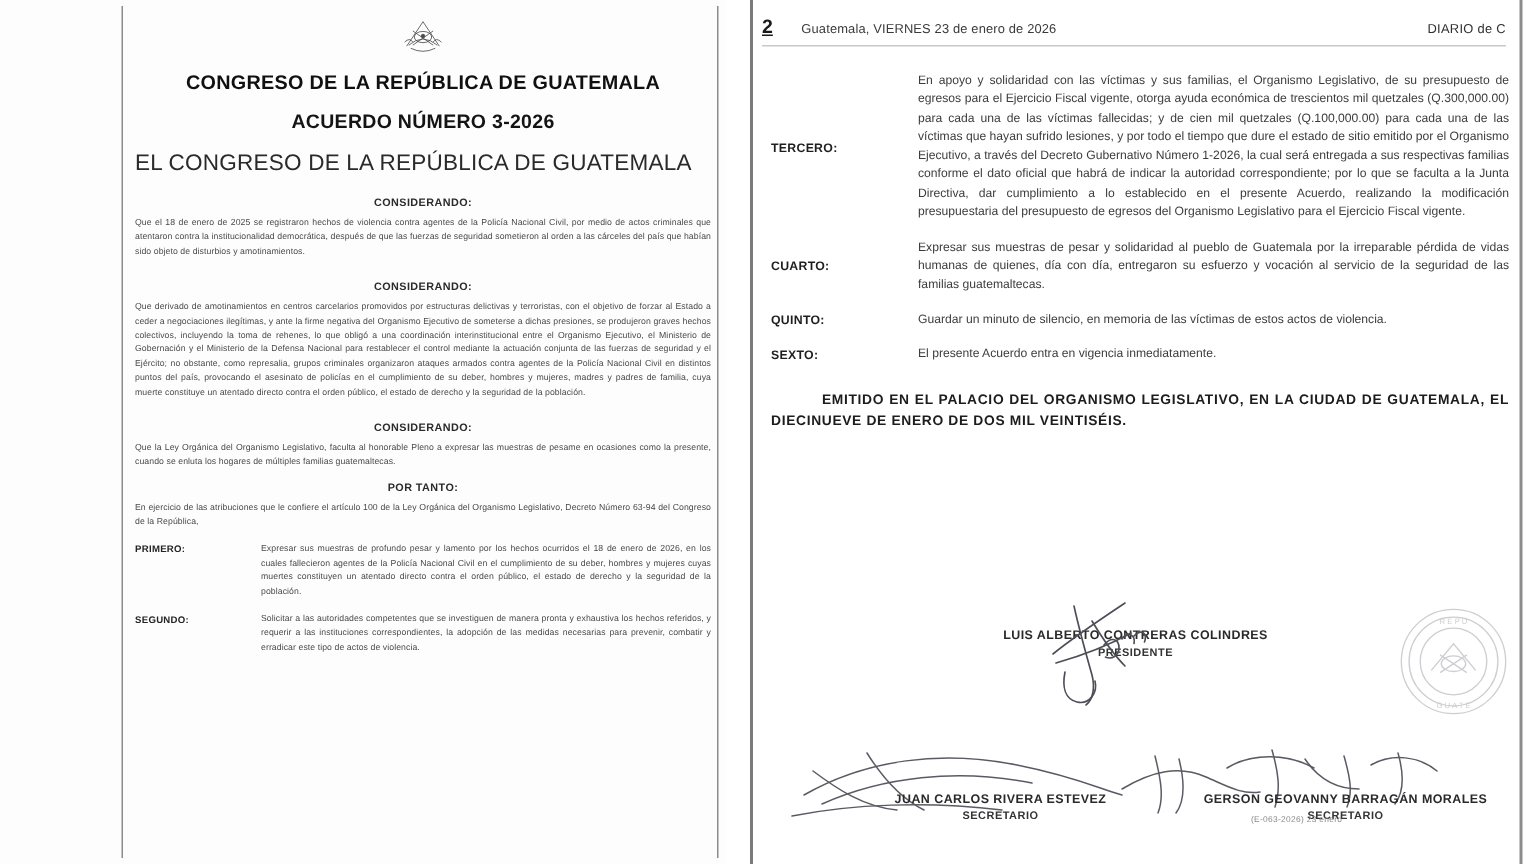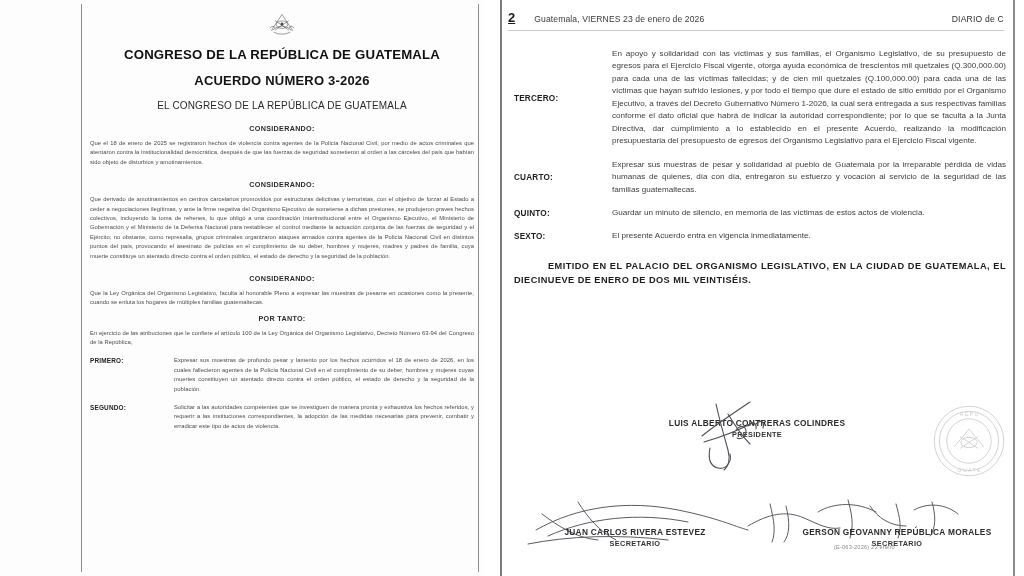--- a/index.html
+++ b/index.html
@@ -67,22 +67,22 @@
   }
   .t-acuerdo {
     text-align: center;
     font-weight: bold;
     font-size: 13px;
     letter-spacing: .2px;
     margin: 11px 0 0 0;
     color: #141414;
   }
   .t-elcongreso {
-    text-align: center;
-    font-size: 10px;
+    text-align: left;
+    font-size: 15px;
     letter-spacing: .15px;
     margin: 12px 0 0 0;
     color: #2a2a2a;
   }
 
   .head-center {
     text-align: center;
     font-weight: bold;
     font-size: 7.2px;
     letter-spacing: .3px;
@@ -247,21 +247,22 @@
     letter-spacing: .35px;
     color: #333333;
     margin-top: 2px;
   }
   .sig-secs {
     position: absolute;
     left: 0px;
     top: 109px;
     width: 498px;
     display: flex;
-    justify-content: space-between;
+    justify-content: flex-end;
+    gap: 12px;
     padding-left: 18px;
     box-sizing: border-box;
   }
   .sig-sec {
     text-align: center;
     width: 218px;
   }
 
   .ref-code {
     position: absolute;
@@ -412,21 +413,21 @@
           <path d="M10 48 C50 40, 100 38, 150 44"></path>
         </g>
       </svg>
 
       <div class="sig-secs">
         <div class="sig-sec">
           <div class="sig-name">JUAN CARLOS RIVERA ESTEVEZ</div>
           <div class="sig-role">SECRETARIO</div>
         </div>
         <div class="sig-sec">
-          <div class="sig-name">GERSON GEOVANNY REPÚBLICA MORALES</div>
+          <div class="sig-name">GERSON GEOVANNY BARRAGÁN MORALES</div>
           <div class="sig-role">SECRETARIO</div>
         </div>
       </div>
     </div>
 
     <svg class="seal" viewBox="0 0 100 100">
       <g fill="none" stroke="#6b6b78" stroke-width="1.2">
         <circle cx="50" cy="50" r="47"></circle>
         <circle cx="50" cy="50" r="40"></circle>
         <circle cx="50" cy="50" r="30"></circle>

